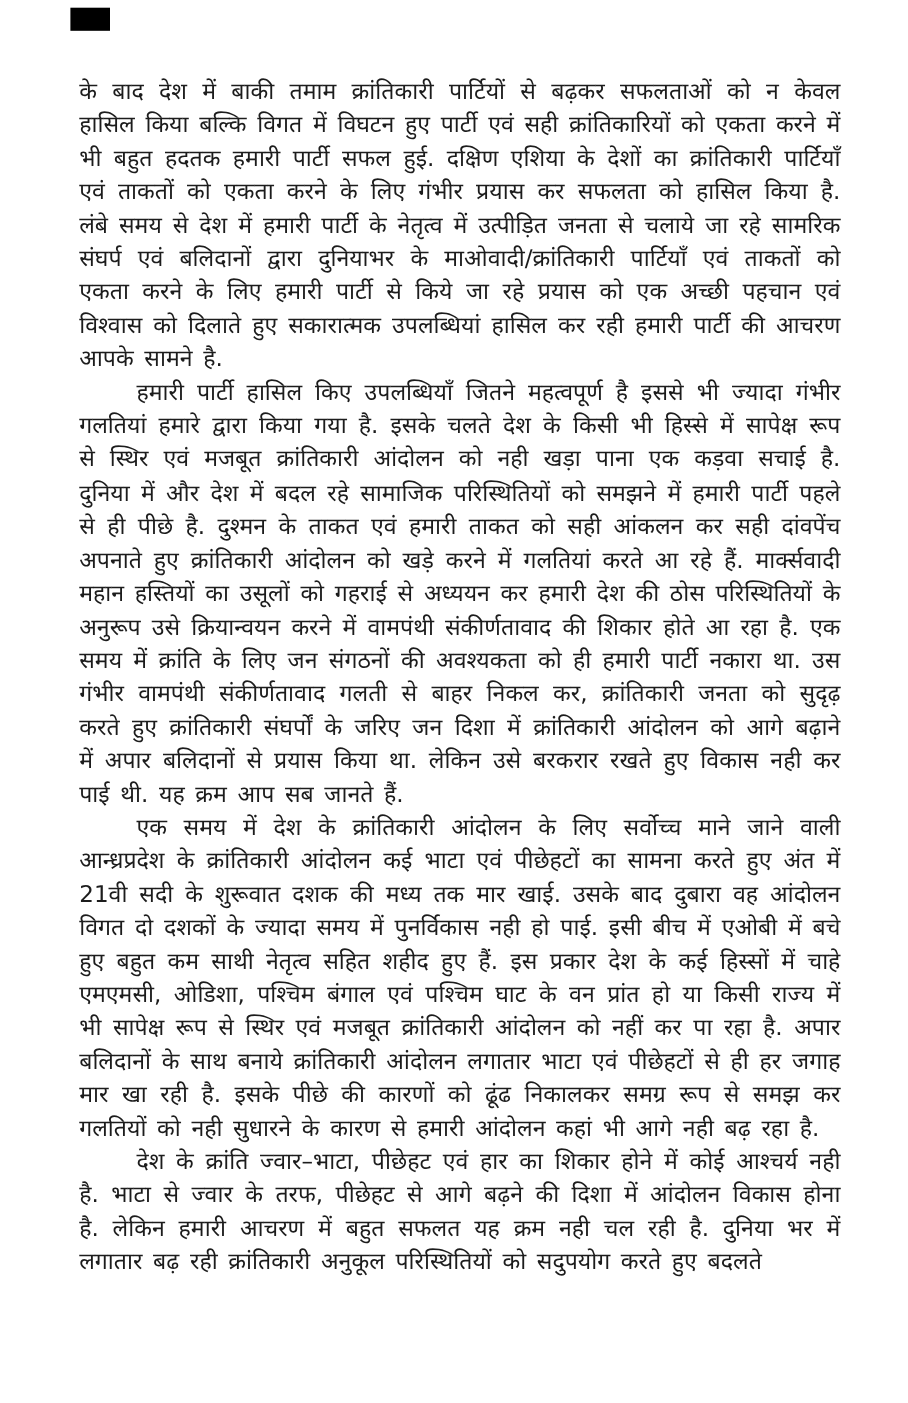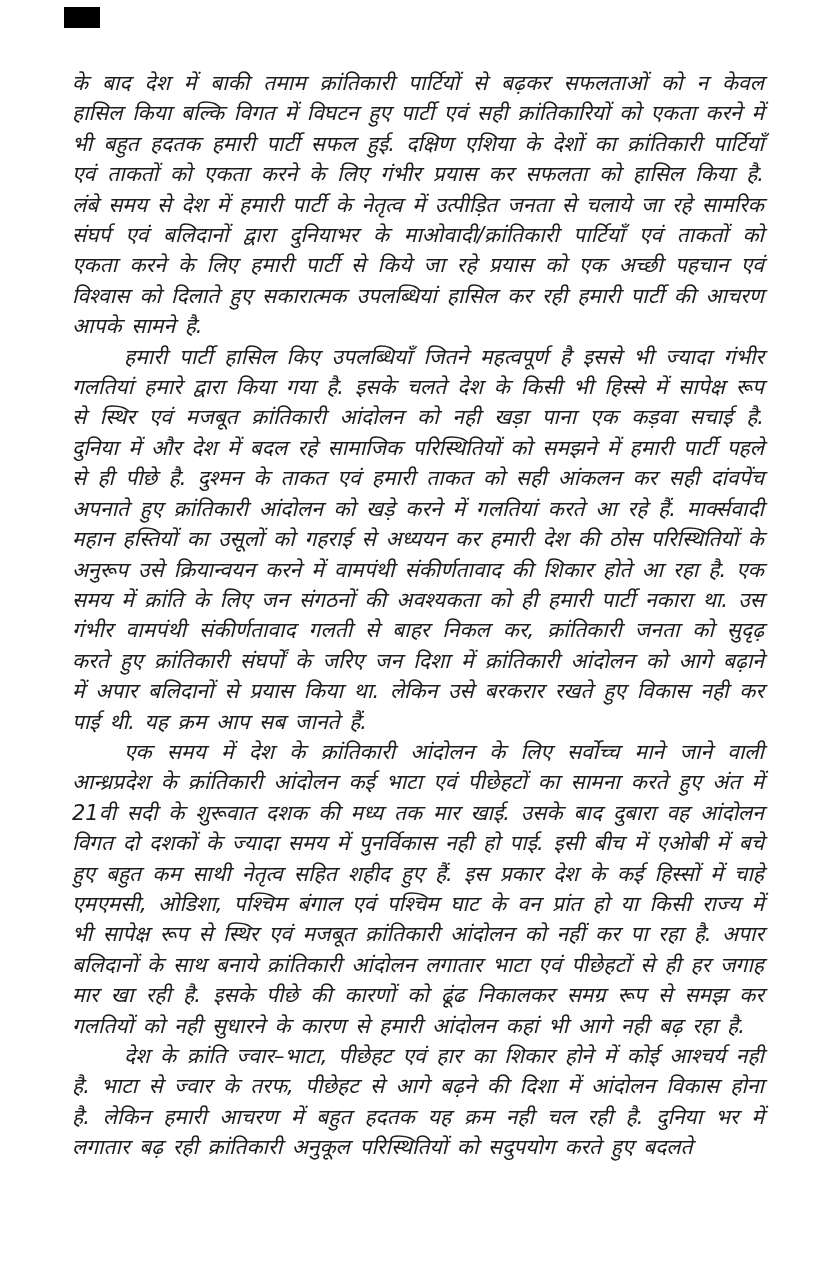--- a/index.html
+++ b/index.html
@@ -27,21 +27,20 @@
     position: absolute;
     left: 72px;
     top: 68px;
     width: 692px;
     color: #1c1c1c;
     font-size: 21px;
     line-height: 30.4px;
     text-align: justify;
     text-justify: inter-word;
     word-spacing: 3px;
-    font-style: italic;
   }
   .text-body p {
     margin: 0;
     padding: 0;
     text-indent: 52px;
   }
   .text-body p.no-indent {
     text-indent: 0;
   }
 </style>
@@ -49,16 +48,16 @@
 <body>
 
 <div class="page">
 
   <div class="corner-mark"></div>
 
   <div class="text-body">
     <p class="no-indent">के बाद देश में बाकी तमाम क्रांतिकारी पार्टियों से बढ़कर सफलताओं को न केवल हासिल किया बल्कि विगत में विघटन हुए पार्टी एवं सही क्रांतिकारियों को एकता करने में भी बहुत हदतक हमारी पार्टी सफल हुई. दक्षिण एशिया के देशों का क्रांतिकारी पार्टियाँ एवं ताकतों को एकता करने के लिए गंभीर प्रयास कर सफलता को हासिल किया है. लंबे समय से देश में हमारी पार्टी के नेतृत्व में उत्पीड़ित जनता से चलाये जा रहे सामरिक संघर्प एवं बलिदानों द्वारा दुनियाभर के माओवादी/क्रांतिकारी पार्टियाँ एवं ताकतों को एकता करने के लिए हमारी पार्टी से किये जा रहे प्रयास को एक अच्छी पहचान एवं विश्वास को दिलाते हुए सकारात्मक उपलब्धियां हासिल कर रही हमारी पार्टी की आचरण आपके सामने है.</p>
     <p>हमारी पार्टी हासिल किए उपलब्धियाँ जितने महत्वपूर्ण है इससे भी ज्यादा गंभीर गलतियां हमारे द्वारा किया गया है. इसके चलते देश के किसी भी हिस्से में सापेक्ष रूप से स्थिर एवं मजबूत क्रांतिकारी आंदोलन को नही खड़ा पाना एक कड़वा सचाई है. दुनिया में और देश में बदल रहे सामाजिक परिस्थितियों को समझने में हमारी पार्टी पहले से ही पीछे है. दुश्मन के ताकत एवं हमारी ताकत को सही आंकलन कर सही दांवपेंच अपनाते हुए क्रांतिकारी आंदोलन को खड़े करने में गलतियां करते आ रहे हैं. मार्क्सवादी महान हस्तियों का उसूलों को गहराई से अध्ययन कर हमारी देश की ठोस परिस्थितियों के अनुरूप उसे क्रियान्वयन करने में वामपंथी संकीर्णतावाद की शिकार होते आ रहा है. एक समय में क्रांति के लिए जन संगठनों की अवश्यकता को ही हमारी पार्टी नकारा था. उस गंभीर वामपंथी संकीर्णतावाद गलती से बाहर निकल कर, क्रांतिकारी जनता को सुदृढ़ करते हुए क्रांतिकारी संघर्पों के जरिए जन दिशा में क्रांतिकारी आंदोलन को आगे बढ़ाने में अपार बलिदानों से प्रयास किया था. लेकिन उसे बरकरार रखते हुए विकास नही कर पाई थी. यह क्रम आप सब जानते हैं.</p>
     <p>एक समय में देश के क्रांतिकारी आंदोलन के लिए सर्वोच्च माने जाने वाली आन्ध्रप्रदेश के क्रांतिकारी आंदोलन कई भाटा एवं पीछेहटों का सामना करते हुए अंत में 21वी सदी के शुरूवात दशक की मध्य तक मार खाई. उसके बाद दुबारा वह आंदोलन विगत दो दशकों के ज्यादा समय में पुनर्विकास नही हो पाई. इसी बीच में एओबी में बचे हुए बहुत कम साथी नेतृत्व सहित शहीद हुए हैं. इस प्रकार देश के कई हिस्सों में चाहे एमएमसी, ओडिशा, पश्चिम बंगाल एवं पश्चिम घाट के वन प्रांत हो या किसी राज्य में भी सापेक्ष रूप से स्थिर एवं मजबूत क्रांतिकारी आंदोलन को नहीं कर पा रहा है. अपार बलिदानों के साथ बनाये क्रांतिकारी आंदोलन लगातार भाटा एवं पीछेहटों से ही हर जगाह मार खा रही है. इसके पीछे की कारणों को ढूंढ निकालकर समग्र रूप से समझ कर गलतियों को नही सुधारने के कारण से हमारी आंदोलन कहां भी आगे नही बढ़ रहा है.</p>
-    <p>देश के क्रांति ज्वार–भाटा, पीछेहट एवं हार का शिकार होने में कोई आश्चर्य नही है. भाटा से ज्वार के तरफ, पीछेहट से आगे बढ़ने की दिशा में आंदोलन विकास होना है. लेकिन हमारी आचरण में बहुत हदतक यह क्रम नही चल रही है. दुनिया भर में लगातार बढ़ रही क्रांतिकारी अनुकूल परिस्थितियों को सदुपयोग करते हुए बदलते</p>
+    <p>देश के क्रांति ज्वार–भाटा, पीछेहट एवं हार का शिकार होने में कोई आश्चर्य नही है. भाटा से ज्वार के तरफ, पीछेहट से आगे बढ़ने की दिशा में आंदोलन विकास होना है. लेकिन हमारी आचरण में बहुत सफलत यह क्रम नही चल रही है. दुनिया भर में लगातार बढ़ रही क्रांतिकारी अनुकूल परिस्थितियों को सदुपयोग करते हुए बदलते</p>
   </div>
 
 </div>
 
 </body></html>

